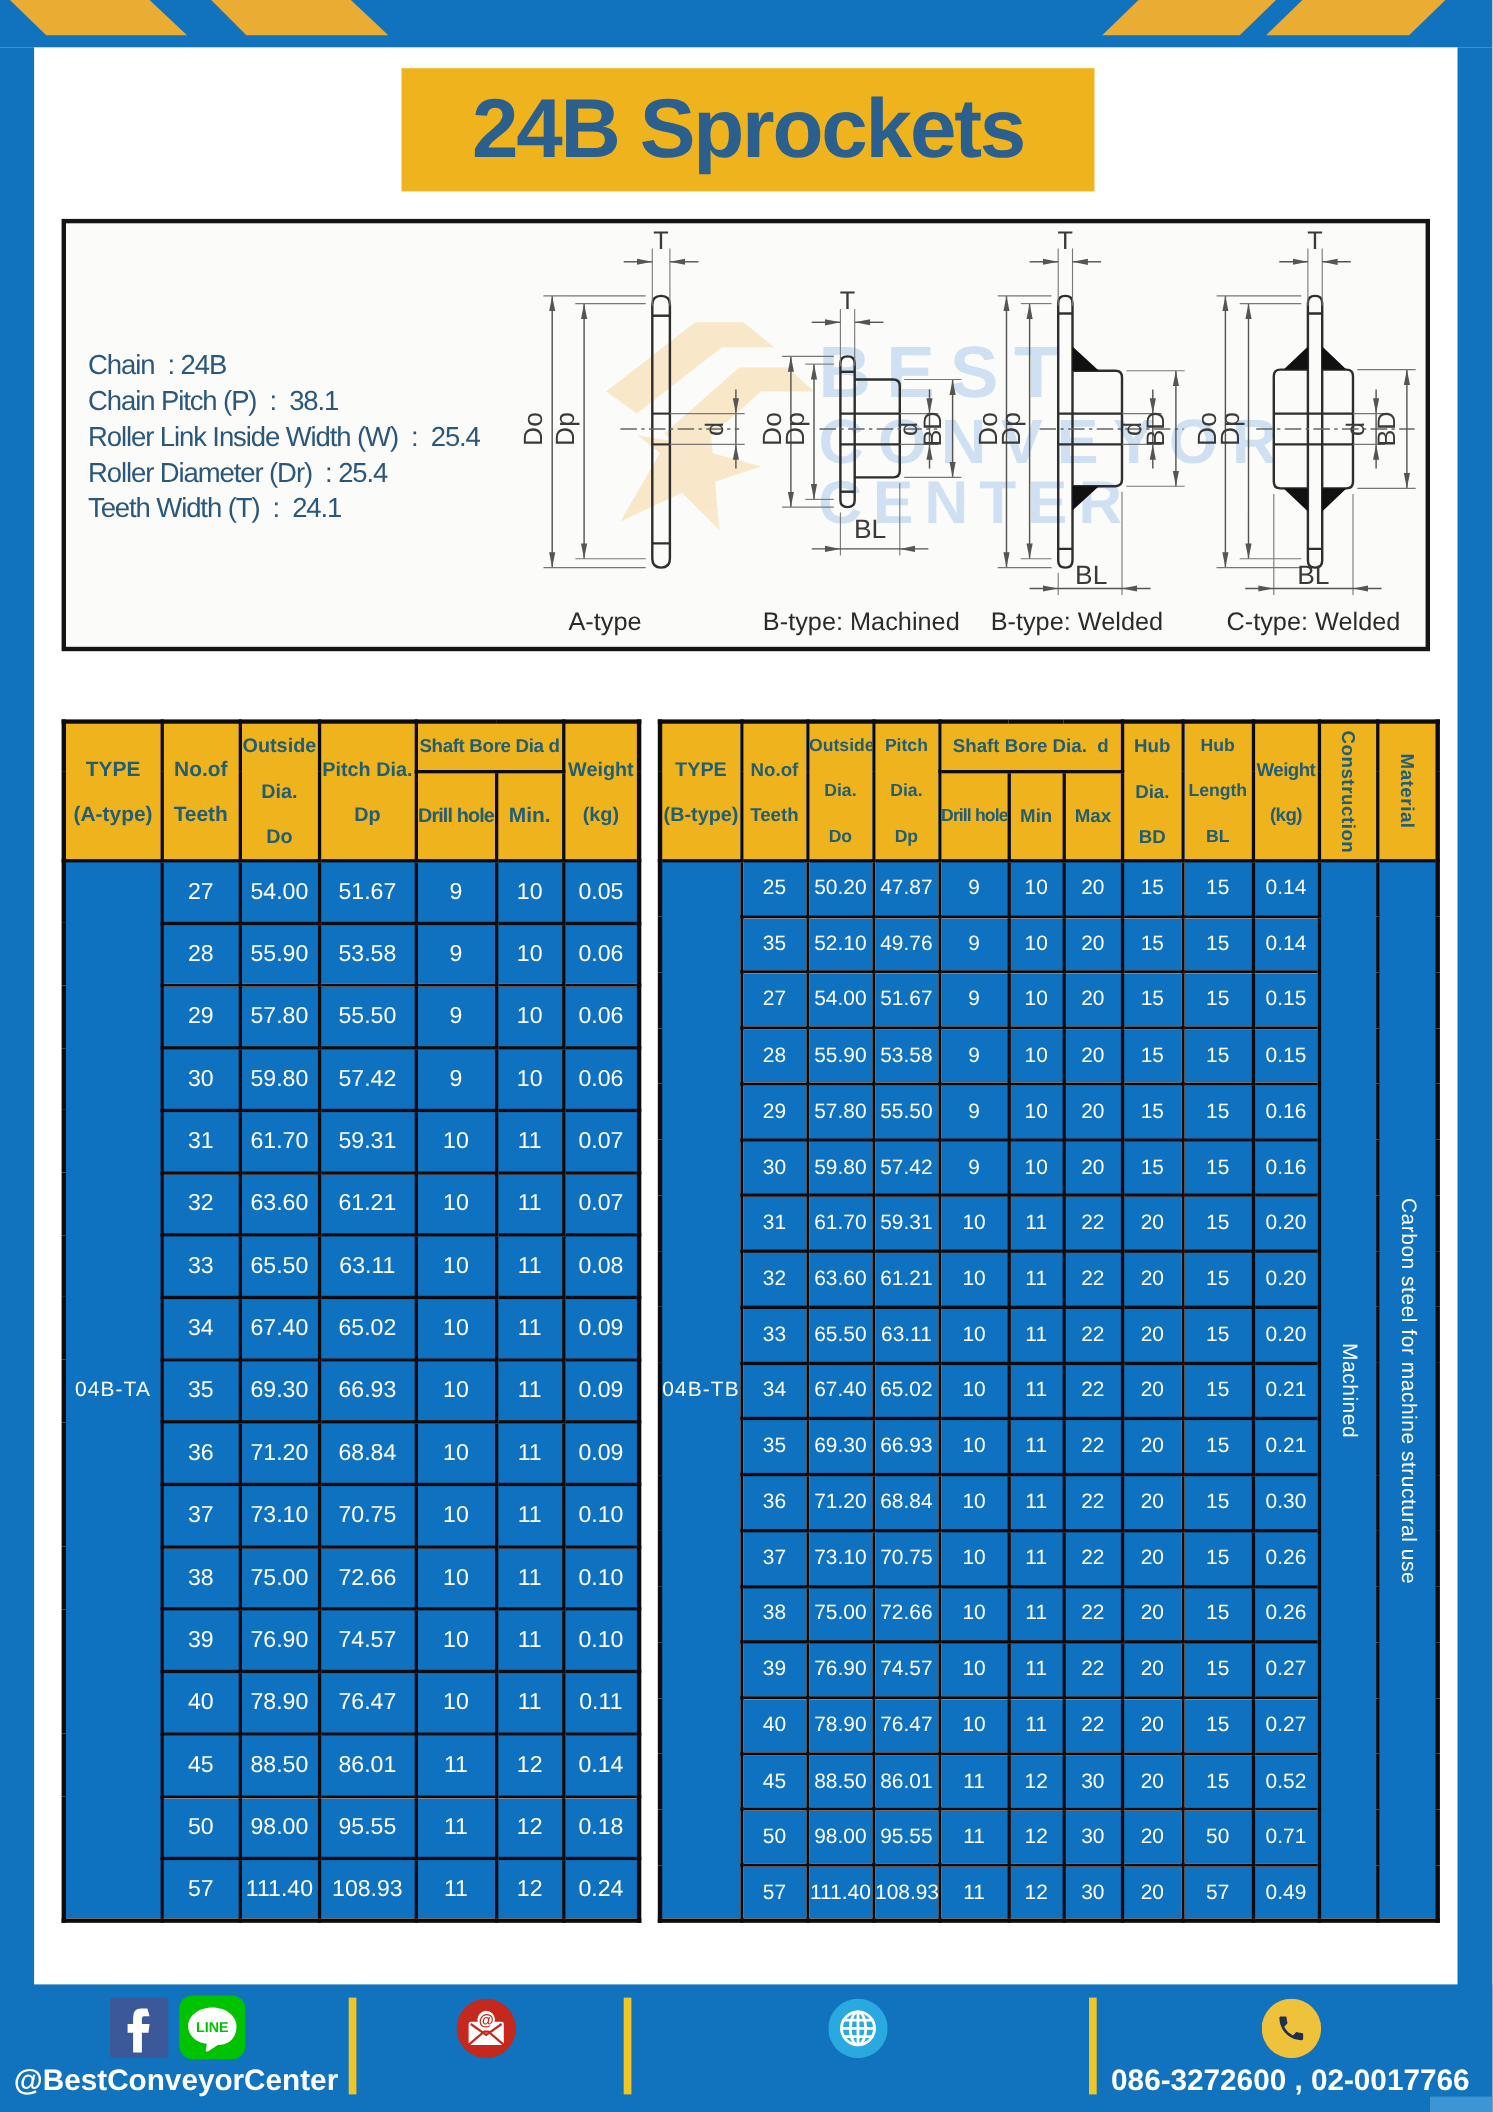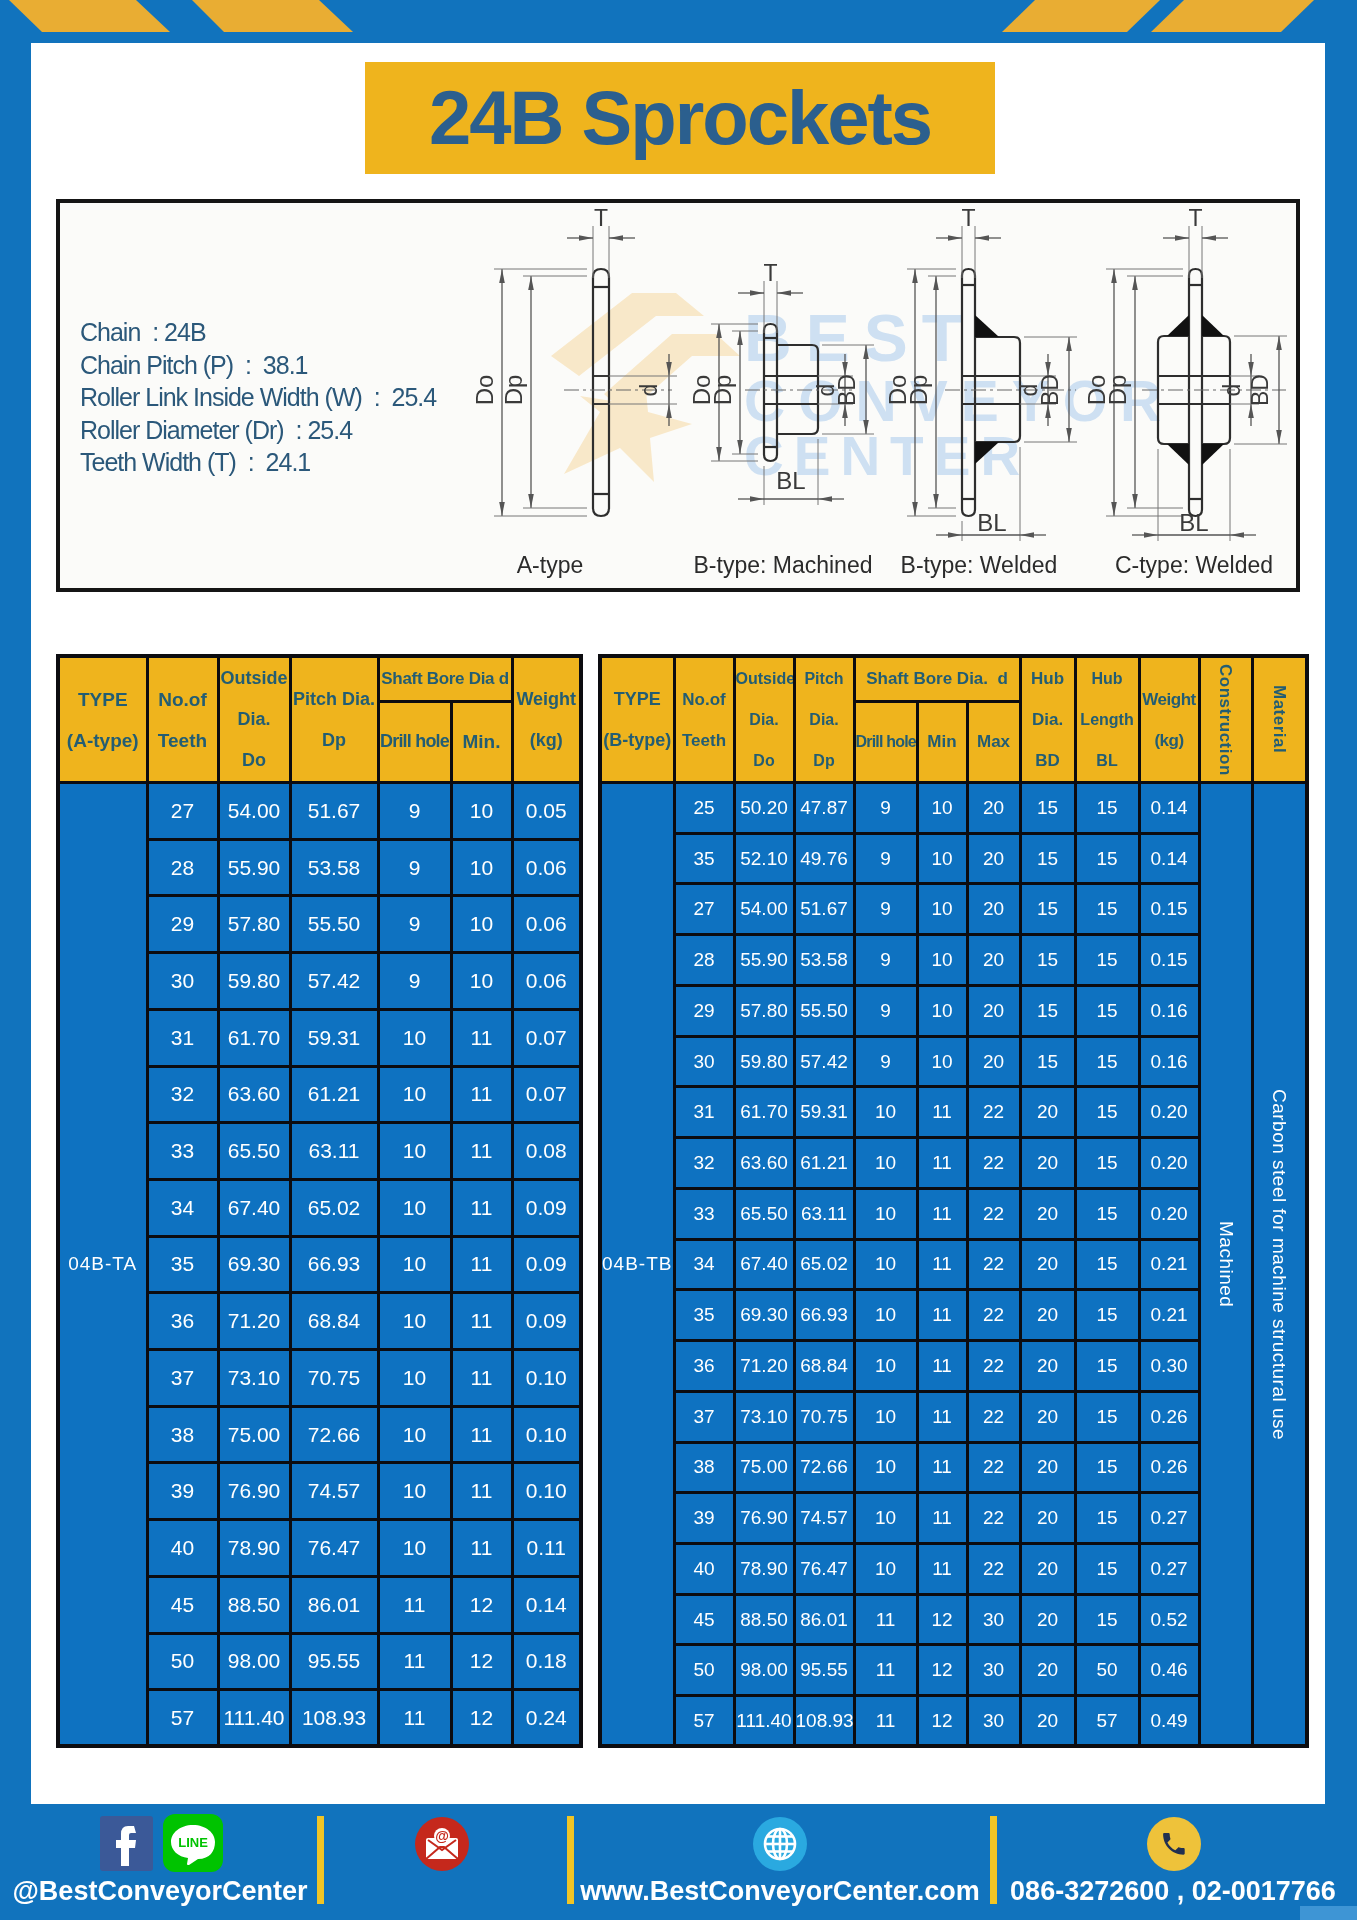--- a/index.html
+++ b/index.html
@@ -584,21 +584,21 @@
         </tr>
         <tr style="height:50.74px">
           <td class="bd" style="font-size:19px">50</td>
           <td class="bd" style="font-size:19px">98.00</td>
           <td class="bd" style="font-size:19px">95.55</td>
           <td class="bd" style="font-size:19px">11</td>
           <td class="bd" style="font-size:19px">12</td>
           <td class="bd" style="font-size:19px">30</td>
           <td class="bd" style="font-size:19px">20</td>
           <td class="bd" style="font-size:19px">50</td>
-          <td class="bd" style="font-size:19px">0.46</td>
+          <td class="bd" style="font-size:19px">0.71</td>
         </tr>
         <tr style="height:50.74px">
           <td class="bd" style="font-size:19px">57</td>
           <td class="bd" style="font-size:19px">111.40</td>
           <td class="bd" style="font-size:19px">108.93</td>
           <td class="bd" style="font-size:19px">11</td>
           <td class="bd" style="font-size:19px">12</td>
           <td class="bd" style="font-size:19px">30</td>
           <td class="bd" style="font-size:19px">20</td>
           <td class="bd" style="font-size:19px">57</td>
@@ -635,14 +635,13 @@
         <line x1="14" y1="34.5" x2="40" y2="34.5"></line>
         <line x1="27" y1="12" x2="27" y2="42"></line>
       </g>
     </svg>
     <svg style="position:absolute;left:1147px;top:1817px" width="54" height="54" viewBox="0 0 54 54">
       <circle cx="27" cy="27" r="27" fill="#eec23a"></circle>
       <path transform="translate(12.5,12.5) scale(1.2)" fill="#223050" d="M6.62 10.79c1.44 2.83 3.76 5.14 6.59 6.59l2.2-2.2c.27-.27.67-.36 1.02-.24 1.12.37 2.33.57 3.57.57.55 0 1 .45 1 1V20c0 .55-.45 1-1 1-9.39 0-17-7.61-17-17 0-.55.45-1 1-1h3.5c.55 0 1 .45 1 1 0 1.25.2 2.45.57 3.57.11.35.03.74-.25 1.02l-2.2 2.2z"></path>
     </svg>
     <div style="position:absolute;left:1300px;top:1906px;width:57px;height:14px;background:#3e95d5"></div>
     <div style="position:absolute;left:-90px;top:1876px;width:500px;text-align:center;font-weight:bold;font-size:27px;color:#fff">@BestConveyorCenter</div>
-    <div style="position:absolute;left:530px;top:1876px;width:500px;text-align:center;font-weight:bold;font-size:27px;color:#fff">www.BestConveyorCenter.com</div>
     <div style="position:absolute;left:923px;top:1876px;width:500px;text-align:center;font-weight:bold;font-size:27px;color:#fff">086-3272600 , 02-0017766</div>
 </div>
 </body></html>

